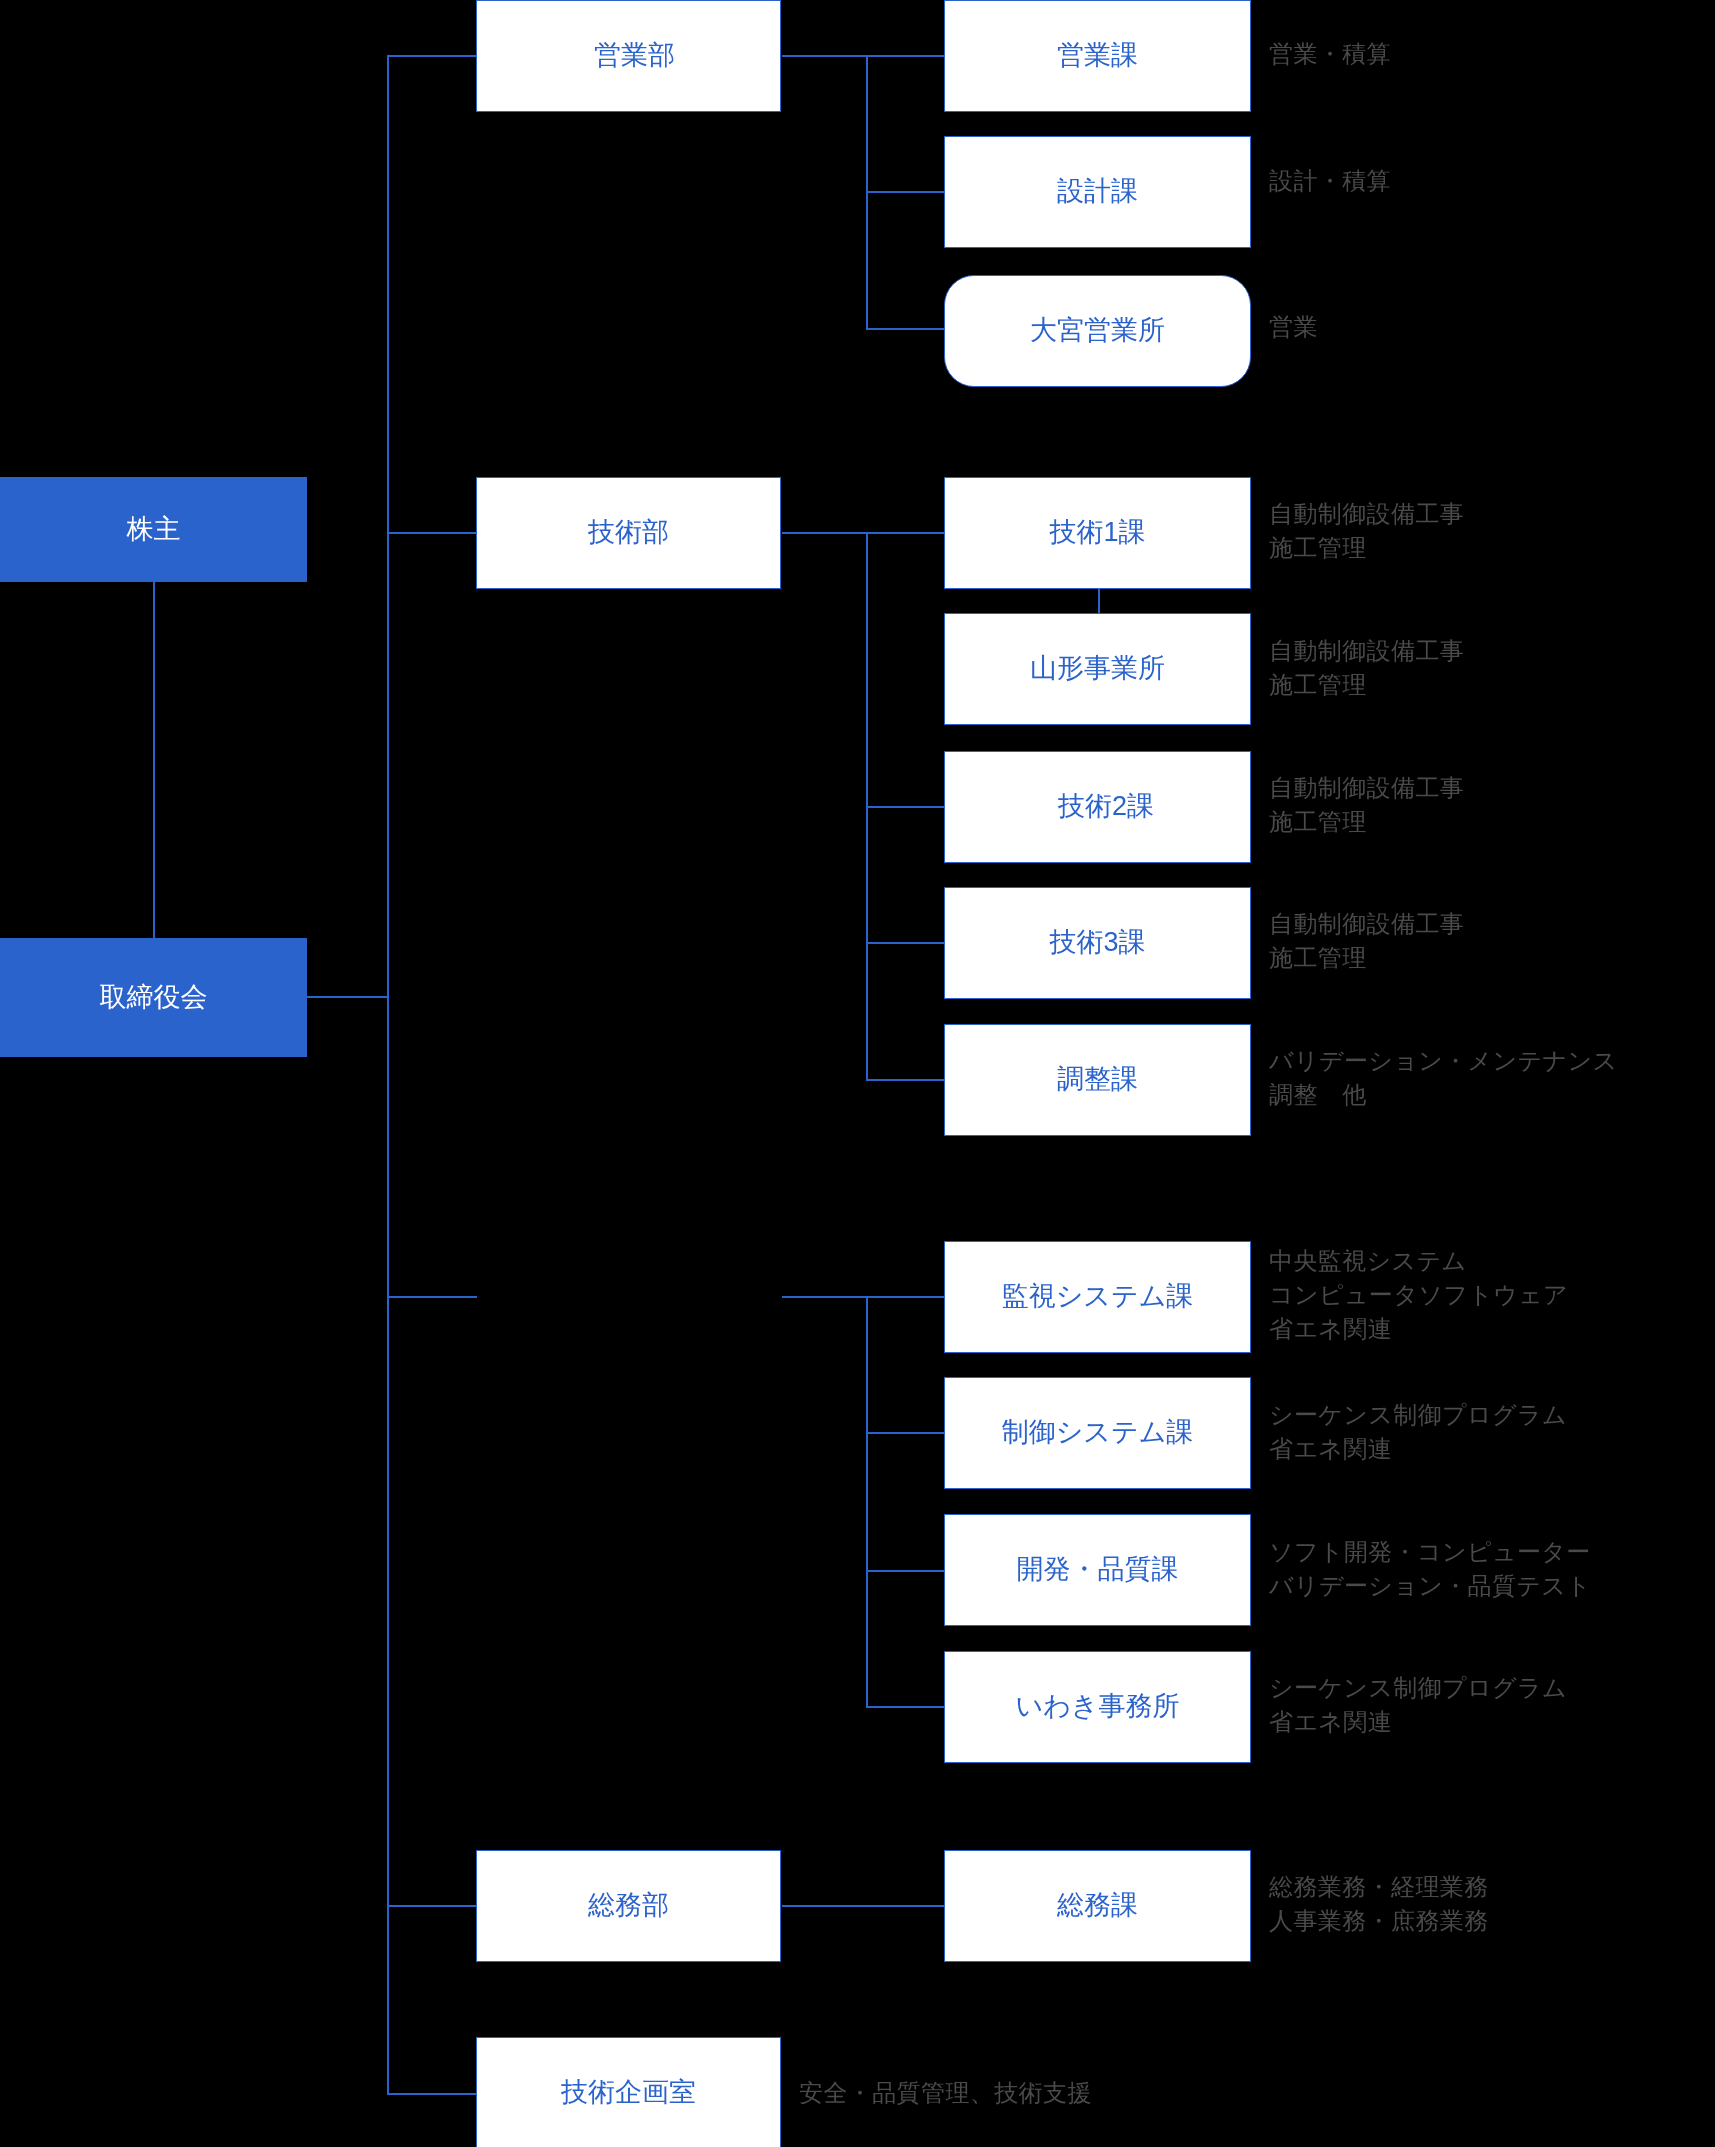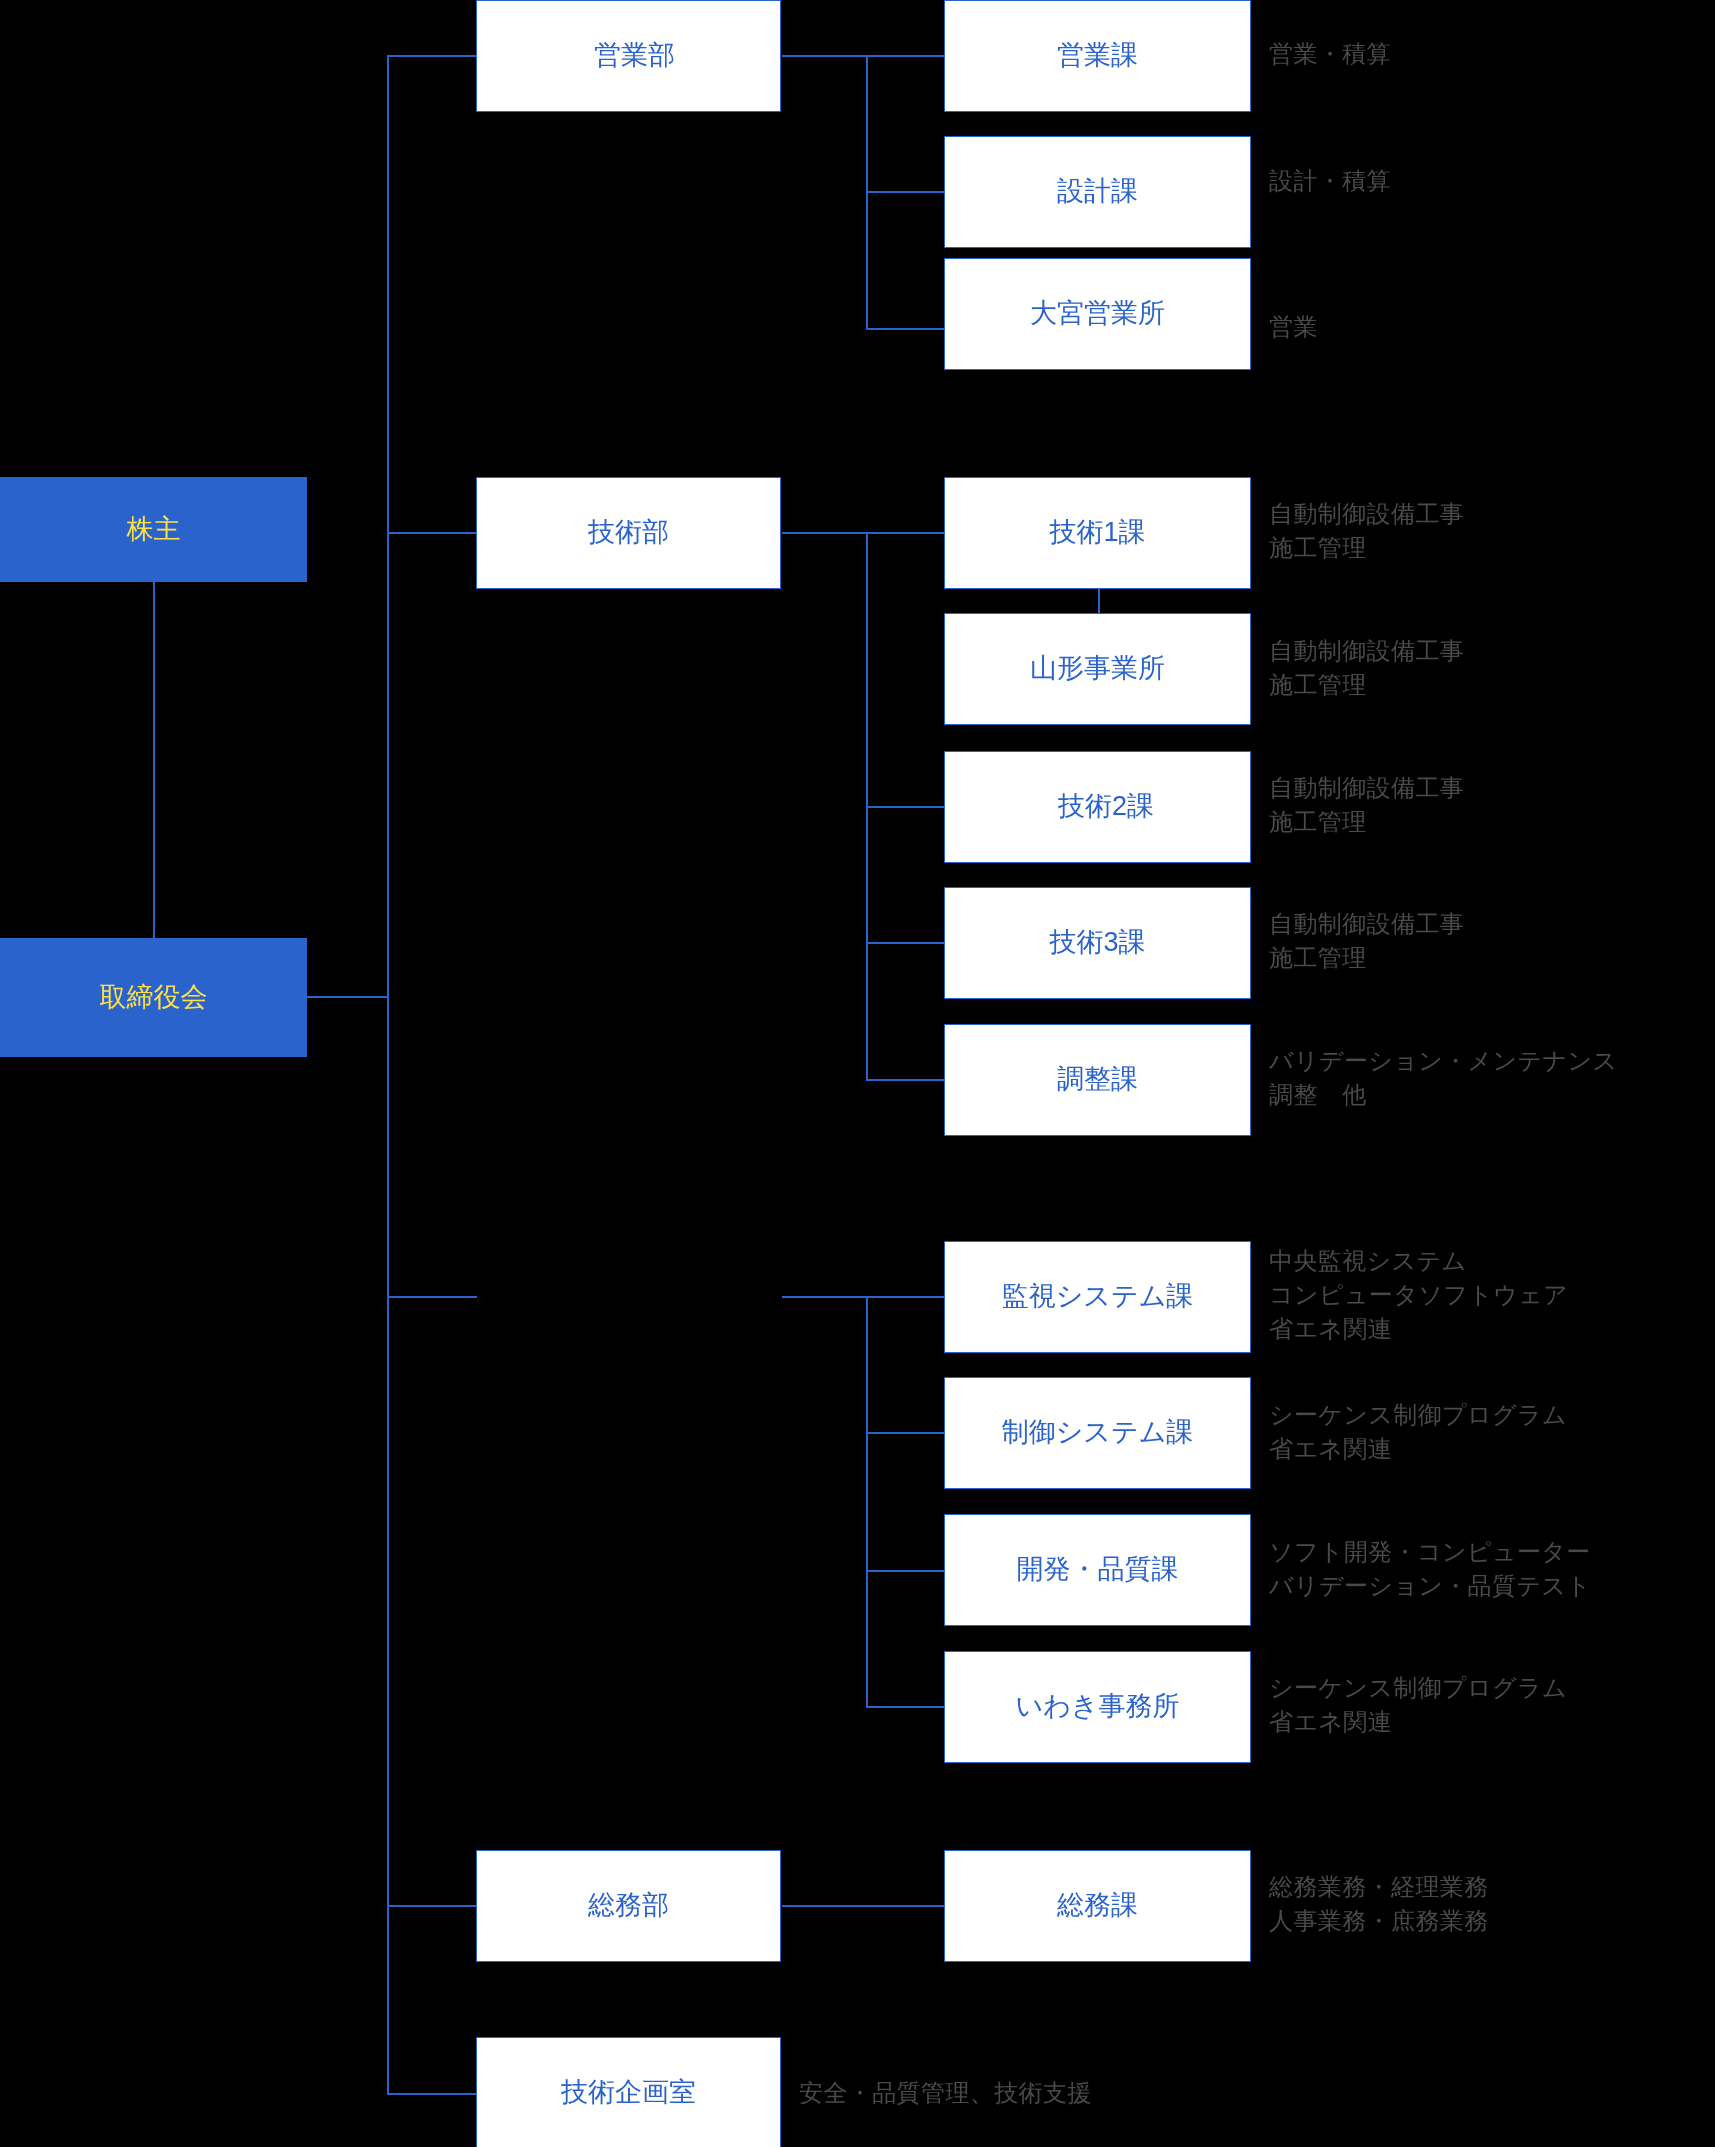--- a/index.html
+++ b/index.html
@@ -3,21 +3,21 @@
 <meta charset="utf-8">
 <style>
   html,body{margin:0;padding:0;background:#000;}
   body{width:1716px;height:2148px;position:relative;overflow:hidden;
        font-family:"Liberation Sans","DejaVu Sans",sans-serif;}
   #chart{position:absolute;left:0;top:0;width:1716px;height:2148px;}
 
   .box{position:absolute;box-sizing:border-box;display:flex;align-items:center;
        justify-content:center;text-align:center;line-height:1.25;}
   .box-white{background:#ffffff;border:1.8px solid #2B63CC;color:#2B63CC;font-size:27px;}
-  .box-blue{background:#2B63CC;border:none;color:#fde047;font-size:27px;}
+  .box-blue{background:#2B63CC;border:none;color:#ffffff;font-size:27px;}
   .desc{position:absolute;color:#4a4a4a;font-size:24px;line-height:1.42;
         white-space:pre;letter-spacing:0.4px;}
   .line{position:absolute;background:#2B63CC;}
   .line-h{height:1.8px;}
   .line-v{width:1.8px;}
 </style>
 </head>
 <body>
 
 <div id="chart">
@@ -37,21 +37,21 @@
     <div class="box box-white" style="left: 944px; top: 0px; width: 307px; height: 112px;">
       <span>営業課</span>
     </div>
     <div class="line line-h" style="left: 866px; top: 55px; width: 78px;"></div>
     <div class="desc" style="left: 1269px; top: 37px;">営業・積算</div>
     <div class="box box-white" style="left: 944px; top: 136px; width: 307px; height: 112px;">
       <span>設計課</span>
     </div>
     <div class="line line-h" style="left: 866px; top: 191px; width: 78px;"></div>
     <div class="desc" style="left: 1269px; top: 164px;">設計・積算</div>
-    <div class="box box-white" style="left: 944px; top: 258px; width: 307px; height: 112px;">
+    <div class="box box-white" style="left: 944px; top: 275px; width: 307px; height: 112px; border-radius: 30px;">
       <span>大宮営業所</span>
     </div>
     <div class="line line-h" style="left: 866px; top: 328px; width: 78px;"></div>
     <div class="desc" style="left: 1269px; top: 310px;">営業</div>
     <div class="box box-white" style="left: 476px; top: 477px; width: 305px; height: 112px;">
       <span>技術部</span>
     </div>
     <div class="line line-h" style="left: 387px; top: 532px; width: 90px;"></div>
     <div class="line line-h" style="left: 782px; top: 532px; width: 162px;"></div>
     <div class="line line-v" style="left: 866px; top: 533px; height: 546px;"></div>

